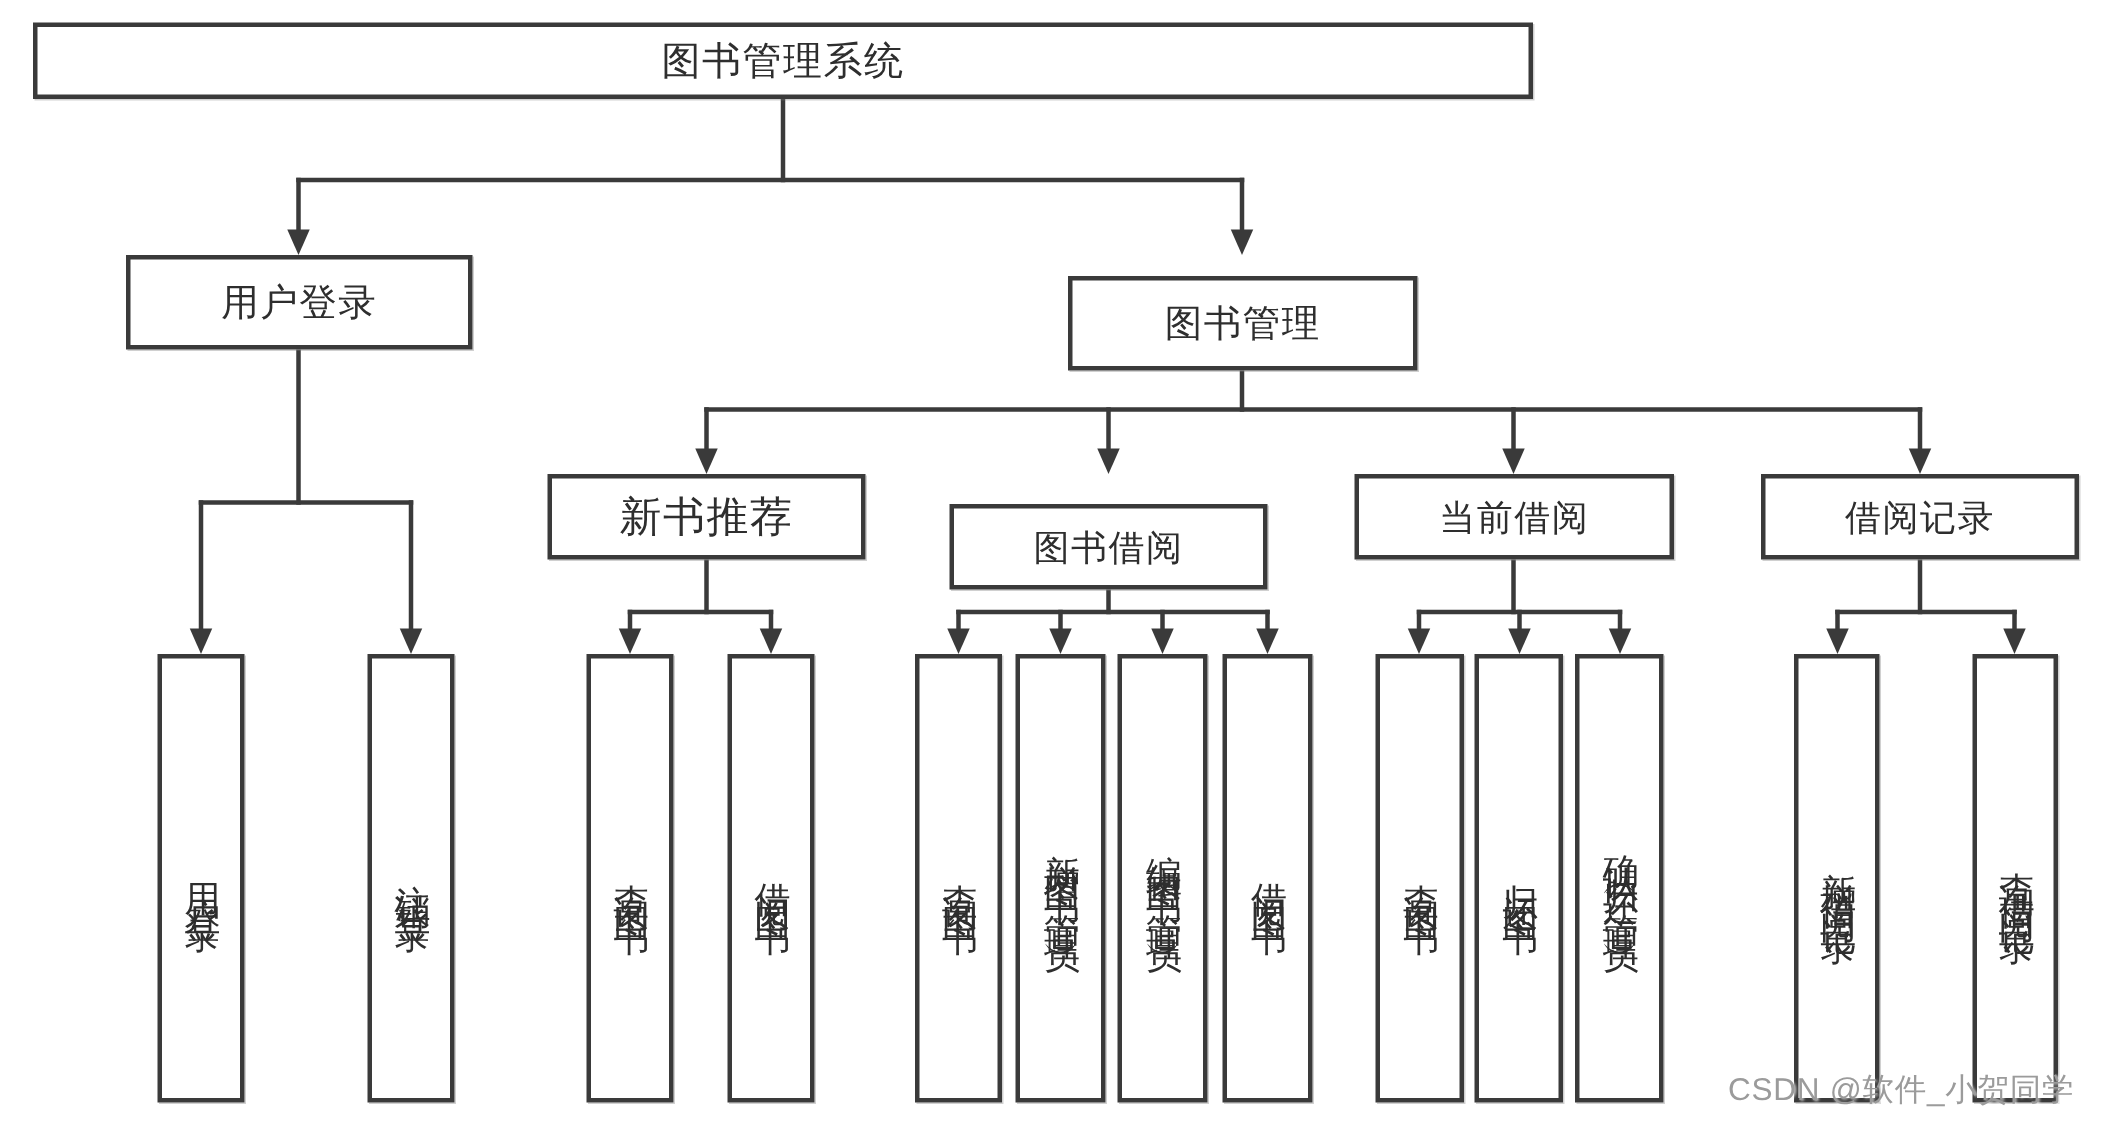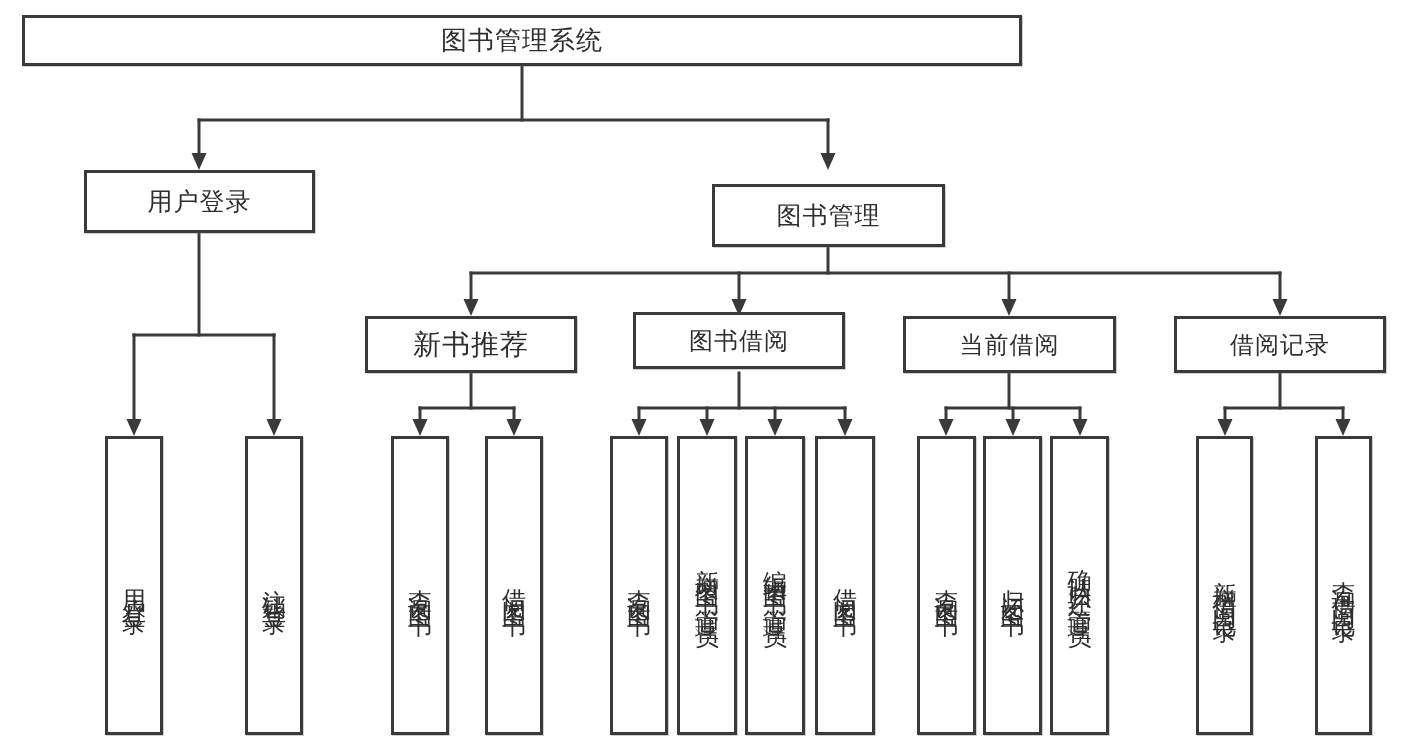--- a/index.html
+++ b/index.html
@@ -145,21 +145,21 @@
       <polygon points="1335.5,419 1350.5,419 1343,436"></polygon>
     </g>
   </svg>
 
   <div class="box hbox root" style="left:22px; top:15px; width:1000px; height:51px;">图书管理系统</div>
 
   <div class="box hbox" style="left:84px; top:170px; width:231px; height:63px;">用户登录</div>
   <div class="box hbox" style="left:712px; top:184px; width:233px; height:63px;">图书管理</div>
 
   <div class="box hbox" style="left:365px; top:316px; width:212px; height:57px; font-size:28px;">新书推荐</div>
-  <div class="box hbox" style="left:633px; top:312px; width:212px; height:57px; font-size:24px;">图书借阅</div>
+  <div class="box hbox" style="left:633px; top:336px; width:212px; height:57px; font-size:24px;">图书借阅</div>
   <div class="box hbox" style="left:903px; top:316px; width:213px; height:57px; font-size:24px;">当前借阅</div>
   <div class="box hbox" style="left:1174px; top:316px; width:212px; height:57px; font-size:24px;">借阅记录</div>
 
   <div class="box vbox" style="left:105px; top:436px; width:58px; height:299px;">用户登录</div>
   <div class="box vbox" style="left:245px; top:436px; width:58px; height:299px;">注销登录</div>
 
   <div class="box vbox" style="left:391px; top:436px; width:58px; height:299px;">查询图书</div>
   <div class="box vbox" style="left:485px; top:436px; width:58px; height:299px;">借阅图书</div>
 
   <div class="box vbox" style="left:610px; top:436px; width:58px; height:299px;">查询图书</div>
@@ -167,14 +167,15 @@
   <div class="box vbox" style="left:745px; top:436px; width:60px; height:299px;">编辑图书（管理员）</div>
   <div class="box vbox" style="left:815px; top:436px; width:60px; height:299px;">借阅图书</div>
 
   <div class="box vbox" style="left:917px; top:436px; width:59px; height:299px;">查询图书</div>
   <div class="box vbox" style="left:983px; top:436px; width:59px; height:299px;">归还图书</div>
   <div class="box vbox" style="left:1050px; top:436px; width:59px; height:299px;">确认归还（管理员）</div>
 
   <div class="box vbox" style="left:1196px; top:436px; width:57px; height:299px;">新增借阅记录</div>
   <div class="box vbox" style="left:1315px; top:436px; width:57px; height:299px;">查询借阅记录</div>
 
+  <div class="watermark">CSDN @软件_小贺同学</div>
 
 </div>
 
 </body></html>

